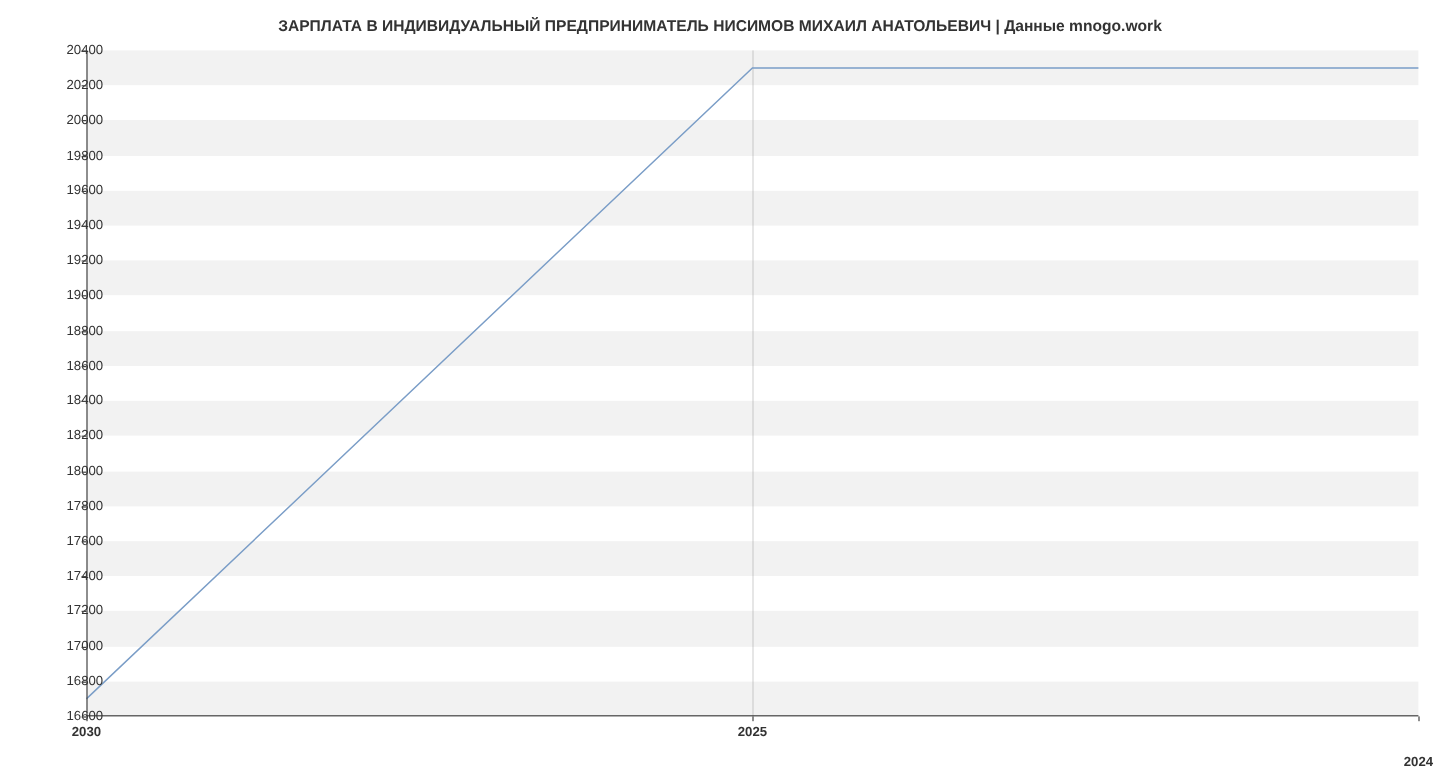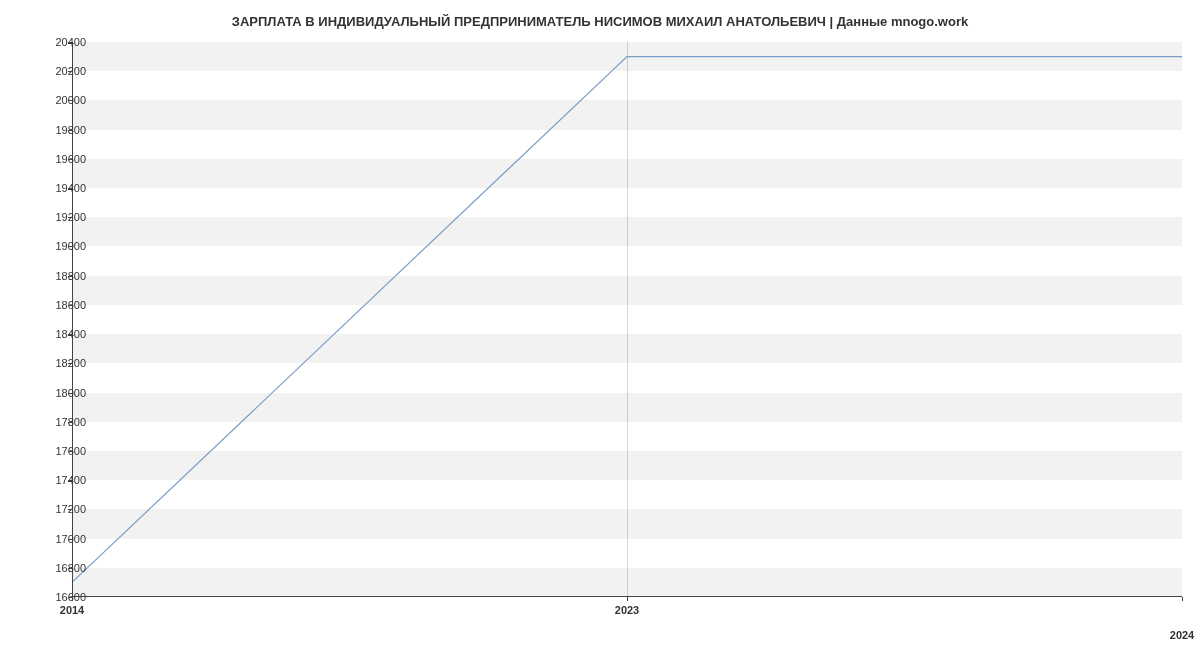--- a/index.html
+++ b/index.html
@@ -165,19 +165,19 @@
     <div class="y-tick" style="top: 158.842px;">19600</div>
     <div class="y-tick-mark" style="top: 158.842px;"></div>
     <div class="y-tick" style="top: 129.632px;">19800</div>
     <div class="y-tick-mark" style="top: 129.632px;"></div>
     <div class="y-tick" style="top: 100.421px;">20000</div>
     <div class="y-tick-mark" style="top: 100.421px;"></div>
     <div class="y-tick" style="top: 71.2105px;">20200</div>
     <div class="y-tick-mark" style="top: 71.2105px;"></div>
     <div class="y-tick" style="top: 42px;">20400</div>
     <div class="y-tick-mark" style="top: 42px;"></div>
-    <div class="x-tick" style="left: 72px;">2014</div>
+    <div class="x-tick" style="left: 72px;">2030</div>
     <div class="x-tick-mark" style="left: 72px;"></div>
-    <div class="x-tick" style="left: 627px;">2023</div>
+    <div class="x-tick" style="left: 627px;">2025</div>
     <div class="x-tick-mark" style="left: 627px;"></div>
     <div class="x-tick" style="left: 1182px; margin-top: 25px;">2024</div>
     <div class="x-tick-mark" style="left: 1182px;"></div>
   </div>
 
 </body></html>

